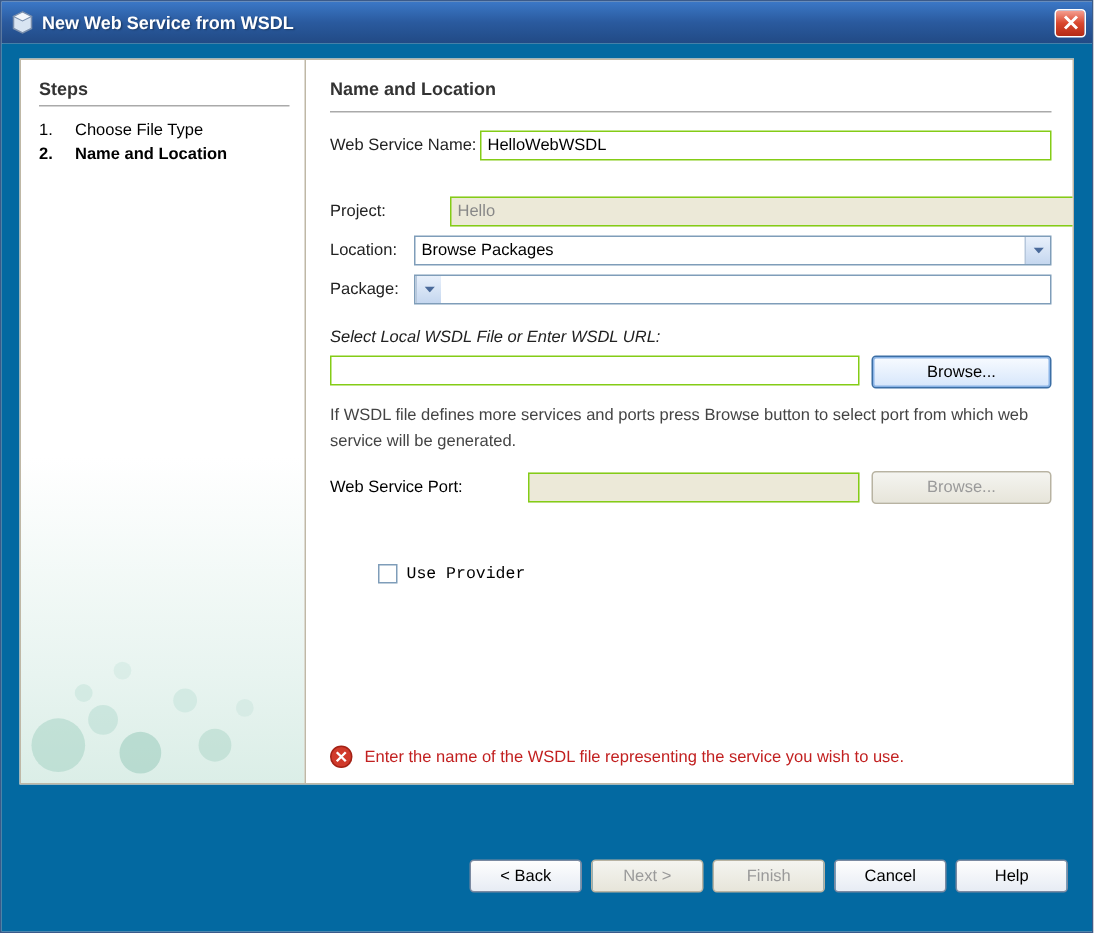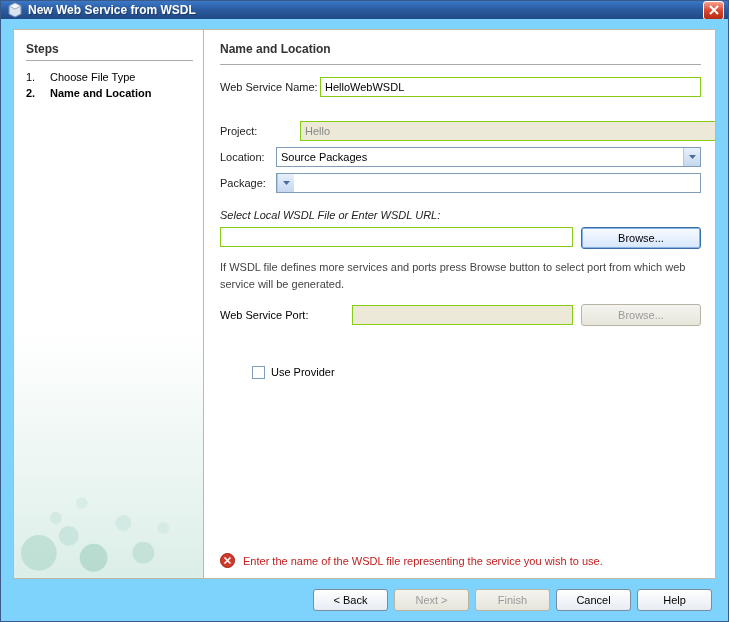--- a/index.html
+++ b/index.html
@@ -13,21 +13,21 @@
   .window {
     width: 729px;
     height: 622px;
     border: 1px solid #3a5a8a;
     background: #ece9d8;
     display: flex;
     flex-direction: column;
     box-shadow: 0 0 0 1px #fff inset;
   }
   .titlebar {
-    height: 18px;
+    height: 28px;
     background: linear-gradient(to bottom, #3b78c7 0%, #2a5a9e 50%, #214a85 100%);
     color: #fff;
     display: flex;
     align-items: center;
     padding: 0 4px 0 6px;
   }
   .titlebar .app-icon {
     width: 16px; height: 16px;
     margin-right: 5px;
     display: flex; align-items: center; justify-content: center;
@@ -43,24 +43,25 @@
     background: linear-gradient(to bottom, #f5a193, #d9472e 50%, #b42b15);
     border: 1px solid #fff;
     border-radius: 3px;
     color: #fff;
     display: flex; align-items: center; justify-content: center;
     font-weight: bold;
     cursor: pointer;
   }
   .client {
     flex: 1;
-    padding: 10px 12px 8px 12px;
+    padding: 10px 12px 24px 12px;
     display: flex;
     flex-direction: column;
-    background: #7dd3fc;
+    background: #0369a1;
+    gap: 40px;
   }
   .panels {
     flex: 1;
     display: flex;
     border: 1px solid #bfb8a6;
     background: #fff;
     overflow: hidden;
   }
   .sidebar {
     width: 190px;
@@ -196,23 +197,25 @@
   }
   .port-row {
     display: flex;
     gap: 8px;
     align-items: center;
     margin-bottom: 40px;
   }
   .port-row .lbl { width: 100px; }
   .provider-row {
     display: flex;
+    align-items: center;
     gap: 6px;
     margin-left: 32px;
     margin-bottom: 8px;
+    font-family: Liberation Mono, monospace;
   }
   .cbx {
     width: 13px; height: 13px;
     border: 1px solid #7f9db9;
     background: #fff;
     cursor: pointer;
   }
   .spacer { flex: 1; }
   .error-row {
     display: flex;
@@ -301,21 +304,21 @@
           <span class="lbl">Project:</span>
           <div class="ctrl">
             <input type="text" class="disabled-input" disabled="" value="Hello" style="">
           </div>
         </div>
 
         <div class="form-row tight">
           <span class="lbl">Location:</span>
           <div class="ctrl">
             <div class="select">
-              <span class="sel-text">Source Packages</span>
+              <span class="sel-text">Browse Packages</span>
               <span class="sel-arrow">
                 <svg width="7" height="4">
                     <path d="M0 0 L7 0 L3.5 4 Z" fill="#4a6a9a"></path>
                   </svg>
               </span>
             </div>
           </div>
         </div>
 
         <div class="form-row tight">

